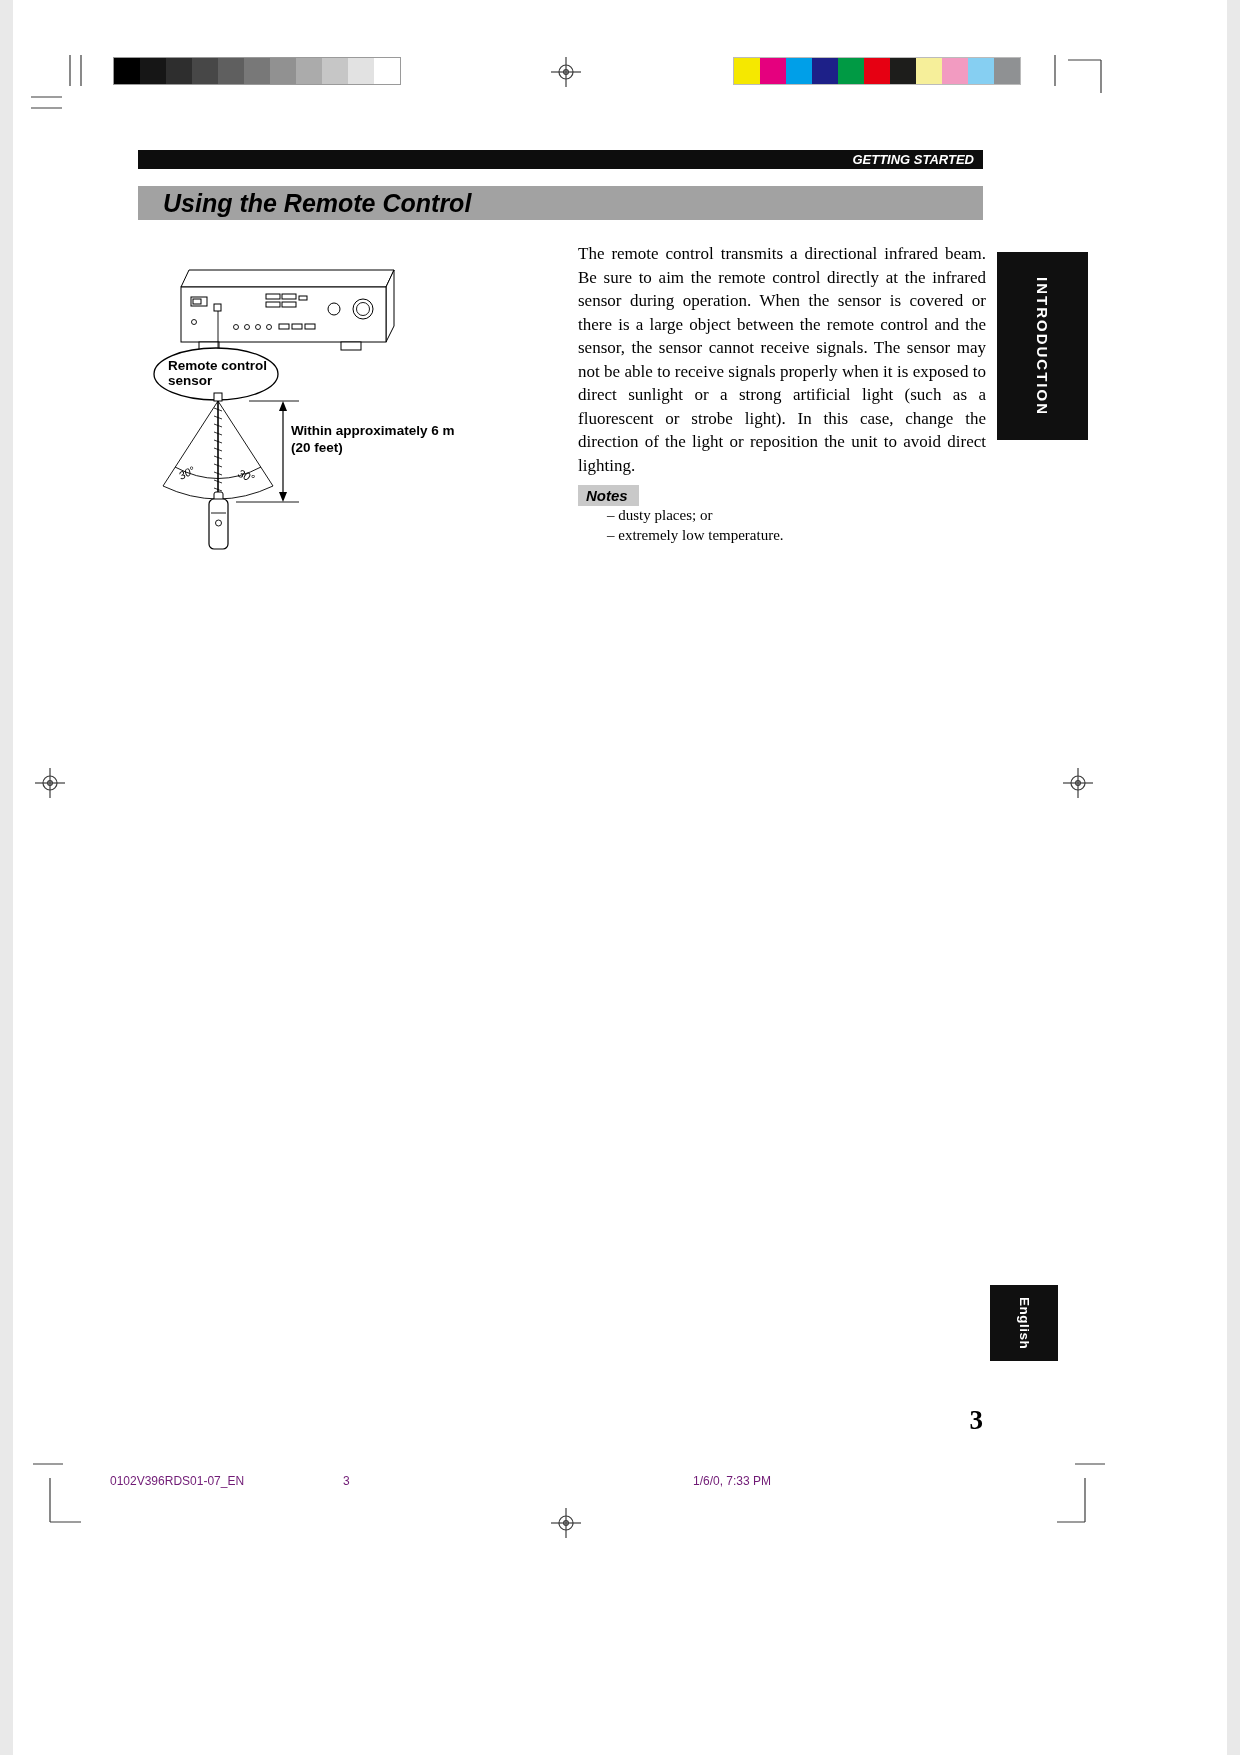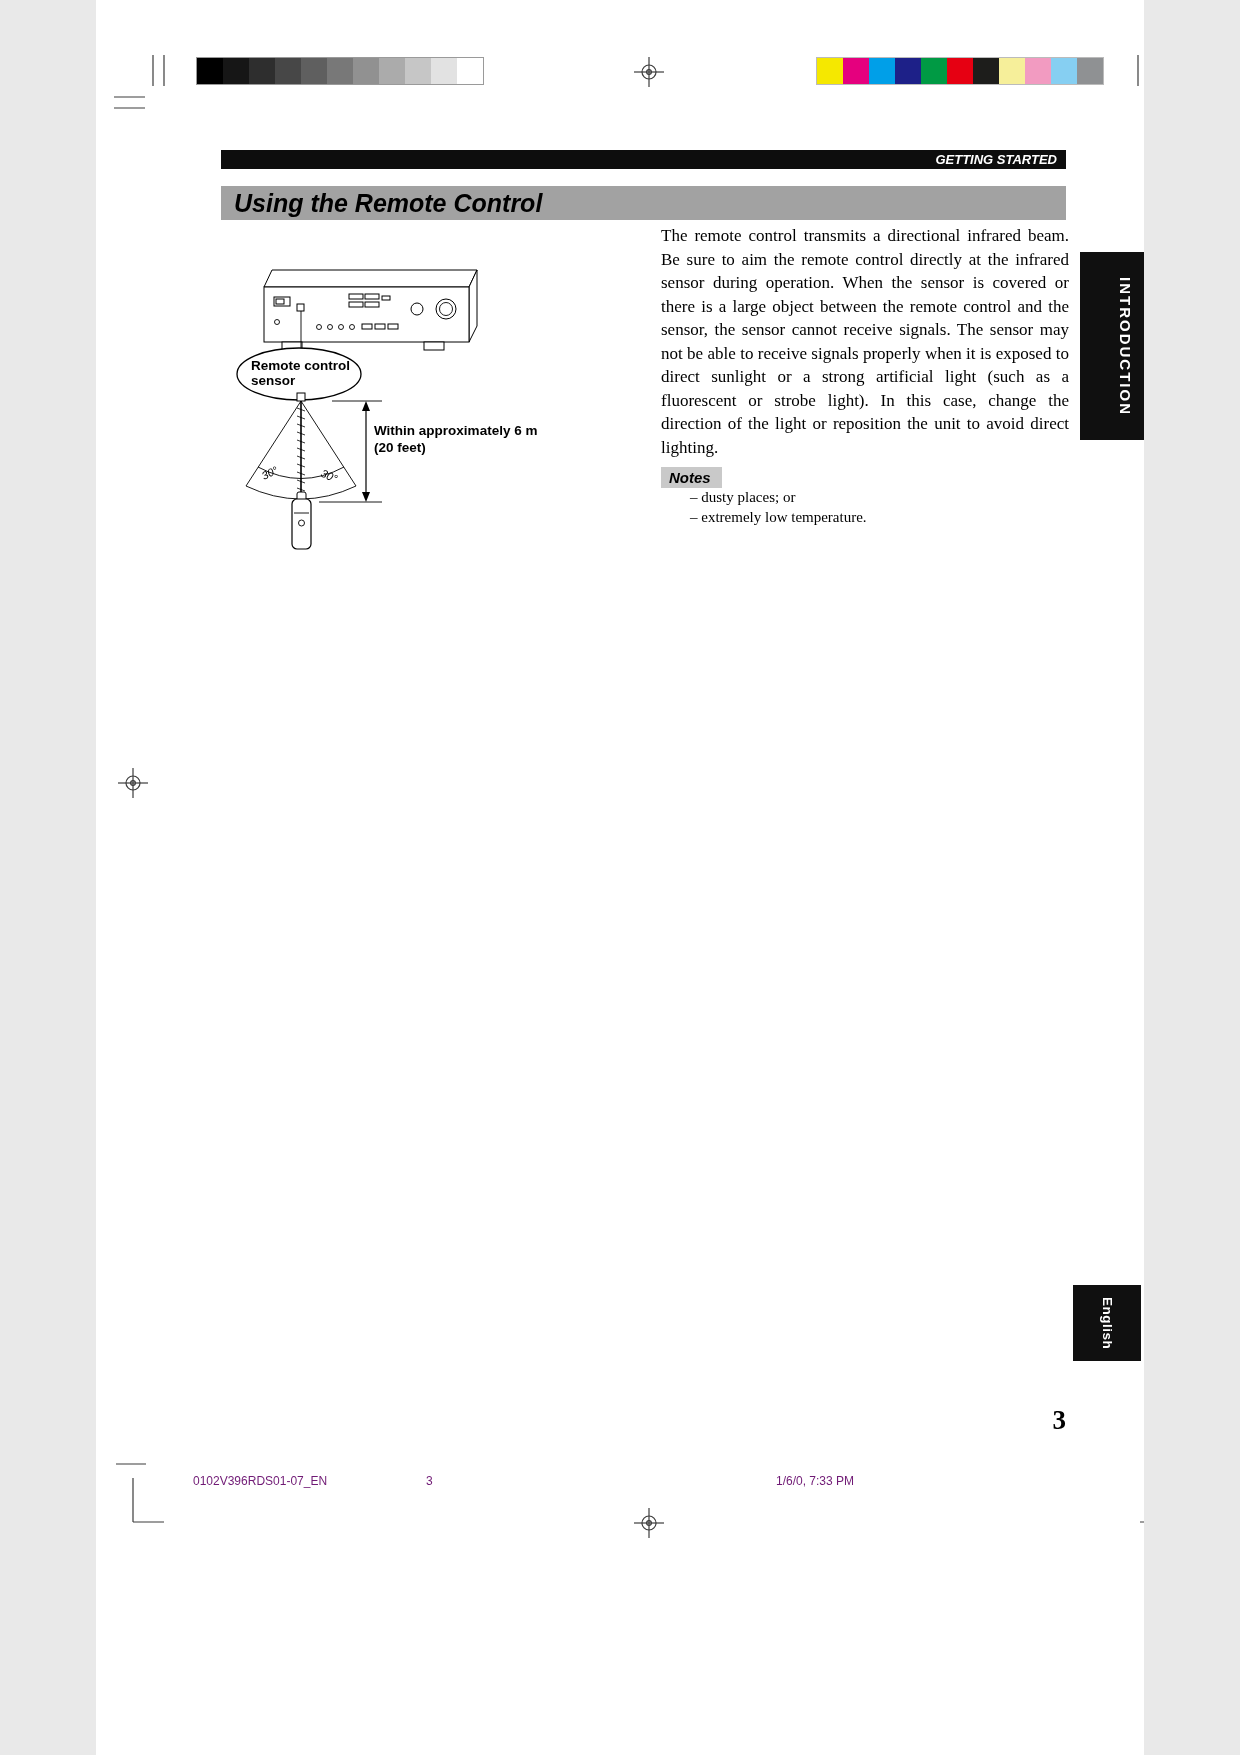--- a/index.html
+++ b/index.html
@@ -1,43 +1,43 @@
 <!DOCTYPE html>
 <html><head>
 <meta charset="utf-8">
 <style>
   * { margin:0; padding:0; box-sizing:border-box; }
   html,body { background:#e9e9e9; }
   body { font-family:"Liberation Serif", serif; }
-  .page { position:relative; width:1048px; height:1755px; background:#ffffff; margin:0 auto; overflow:hidden; }
+  .page { position:relative; width:1214px; height:1755px; background:#ffffff; margin:0 auto; overflow:hidden; }
   .abs { position:absolute; }
 
   .marks-overlay { position:absolute; left:0; top:0; width:1240px; height:1755px; pointer-events:none; }
   .marks-overlay line, .marks-overlay path, .marks-overlay circle { stroke:#3c3c3c; stroke-width:1.2; fill:none; }
 
   .grayscale-bar { left:100px; top:57px; display:flex; border:1px solid #9a9a9a; }
   .color-bar   { left:720px; top:57px; display:flex; border:1px solid #bbbbbb; }
   .bar-cell { width:26px; height:26px; }
 
   .header-bar { left:125px; top:150px; width:845px; height:19px; background:#0d0d0d;
     color:#ffffff; font-family:"Liberation Sans",sans-serif; font-style:italic; font-weight:bold;
     font-size:13px; line-height:19px; text-align:right; padding-right:9px; }
 
   .title-bar { left:125px; top:186px; width:845px; height:34px; background:#a2a2a2;
     color:#000; font-family:"Liberation Sans",sans-serif; font-style:italic; font-weight:bold;
-    font-size:25px; line-height:34px; padding-left:13px; }
+    font-size:25px; line-height:34px; padding-left:25px; }
 
   .diagram { left:128px; top:252px; }
   .diagram text { font-family:"Liberation Sans",sans-serif; fill:#000; }
   .diagram .bold-label { font-weight:bold; font-size:13.5px; }
   .diagram .angle { font-size:11px; font-style:italic; }
   .diagram .stroke { stroke:#000; fill:#ffffff; }
   .diagram .thin { stroke:#000; stroke-width:0.9; fill:none; }
 
-  .right-col { left:565px; top:224px; width:408px; color:#000; }
+  .right-col { left:565px; top:242px; width:408px; color:#000; }
   .intro { font-size:17px; line-height:23.5px; text-align:justify; }
   .notes-label { display:inline-block; background:#c9c9c9; color:#000;
     font-family:"Liberation Sans",sans-serif; font-weight:bold; font-style:italic;
     font-size:15px; padding:2px 11px 2px 8px; margin-top:8px; }
   .notes-list { list-style:none; margin-top:8px; font-size:15px; line-height:19.5px; }
   .notes-list li { padding-left:13px; text-indent:-13px; }
   .notes-list li::before { content:"\2022\00a0"; }
   .sub-notes { list-style:none; font-size:15px; line-height:19.5px; }
   .sub-notes li { padding-left:42px; text-indent:-13px; }
 

